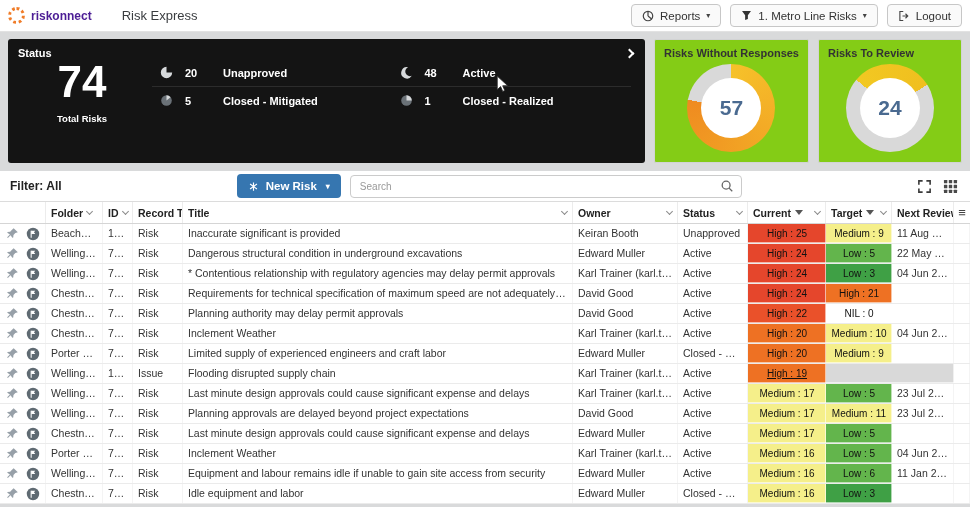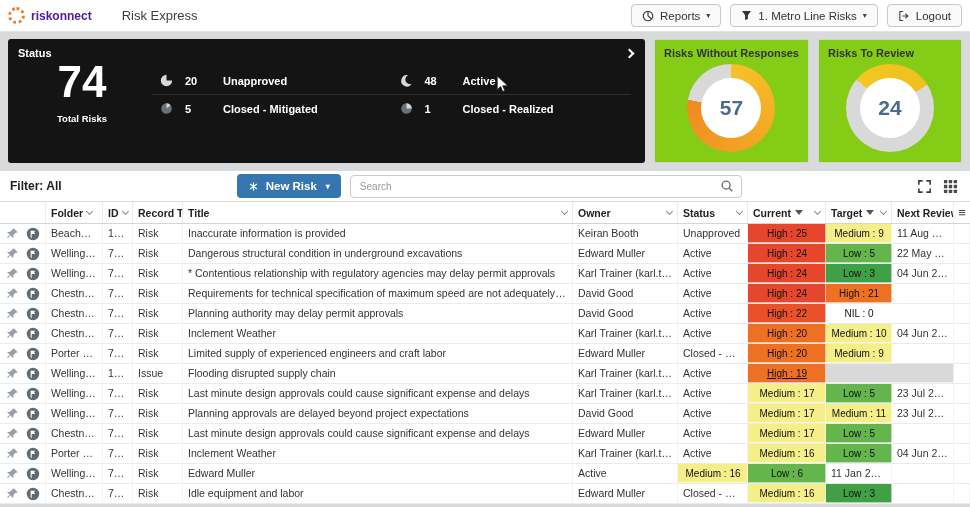--- a/index.html
+++ b/index.html
@@ -18,21 +18,21 @@
 
   
   .dash { display:flex; gap:9px; padding:7px 8px 8px; }
   .status-panel { position:relative; width:637px; height:124px; background:#141414; border-radius:3px; color:#fff; flex:0 0 auto; }
   .status-head { display:flex; justify-content:space-between; align-items:center; padding:8px 12px 0 10px; font-size:11px; font-weight:bold; }
   .chev-right { width:7px; height:7px; border-right:2px solid #fff; border-top:2px solid #fff; transform:rotate(45deg); cursor:pointer; }
   .status-body { display:flex; padding:0 14px 0 4px; }
   .total { width:140px; text-align:center; margin-top:0; }
   .total-num { font-size:44px; font-weight:bold; line-height:1.05; }
   .total-label { font-size:9.5px; font-weight:bold; margin-top:8px; }
-  .stats { flex:1; display:grid; grid-template-columns:1fr 1fr; margin-top:8px; align-self:flex-start; }
+  .stats { flex:1; display:grid; grid-template-columns:1fr 1fr; margin-top:0; align-self:flex-start; }
   .stat { display:flex; align-items:center; gap:12px; padding:7px 8px; font-size:11px; font-weight:bold; }
   .stat.topline { border-bottom:1px solid #2c2c2c; }
   .stat-val { width:26px; flex:0 0 auto; }
   .stat-icon { display:flex; flex:0 0 auto; }
   .cursor { position:absolute; left:488px; top:36px; }
 
   .card { flex:1; background:#84cc16; border:1px solid #d2d3d4; border-radius:2px; height:124px; }
   .card-title { font-size:11px; font-weight:bold; color:#333; padding:7px 9px 0; white-space:nowrap; }
   .donut { width:88px; height:88px; border-radius:50%; margin:5px auto 0; display:flex; align-items:center; justify-content:center; }
   .donut-hole { width:60px; height:60px; border-radius:50%; background:#fff; display:flex; align-items:center; justify-content:center; font-size:21px; font-weight:bold; color:#4a6a90; }
@@ -280,21 +280,21 @@
               <svg width="14" height="14" viewBox="0 0 16 16">
                 <circle cx="8" cy="8" r="7.1" fill="#5f6a72"></circle>
                 <path d="M5.9 4.2v8" stroke="#fff" stroke-width="1.2"></path>
                 <path d="M5.9 4.2h4.7l-1.5 1.9 1.5 1.9H5.9z" fill="#fff"></path>
               </svg>
             </div>
           </div>
           <div class="cell">Beachmont ...</div>
           <div class="cell">10826</div>
           <div class="cell">Risk</div>
-          <div class="cell">Inaccurate information is provided</div>
+          <div class="cell">Inaccurate significant is provided</div>
           <div class="cell">Keiran Booth</div>
           <div class="cell">Unapproved</div>
           <div class="chip" style="background: rgb(229, 70, 44);">High : 25</div>
           <div class="chip" style="background: rgb(245, 239, 138);">Medium : 9</div>
           <div class="cell">11 Aug 2022</div>
           <div class="cell"></div>
         </div>
         <div class="trow">
           <div class="cell icons">
             <div class="rowicon">
@@ -591,20 +591,21 @@
               <svg width="14" height="14" viewBox="0 0 16 16">
                 <circle cx="8" cy="8" r="7.1" fill="#5f6a72"></circle>
                 <path d="M5.9 4.2v8" stroke="#fff" stroke-width="1.2"></path>
                 <path d="M5.9 4.2h4.7l-1.5 1.9 1.5 1.9H5.9z" fill="#fff"></path>
               </svg>
             </div>
           </div>
           <div class="cell">Wellington ...</div>
           <div class="cell">7296</div>
           <div class="cell">Risk</div>
+          <div class="cell">Equipment and labour remains idle if unable to gain site access from security</div>
           <div class="cell">Edward Muller</div>
           <div class="cell">Active</div>
           <div class="chip" style="background: rgb(245, 239, 138);">Medium : 16</div>
           <div class="chip" style="background: rgb(99, 181, 76);">Low : 6</div>
           <div class="cell">11 Jan 2022</div>
           <div class="cell"></div>
         </div>
         <div class="trow">
           <div class="cell icons">
             <div class="rowicon">

